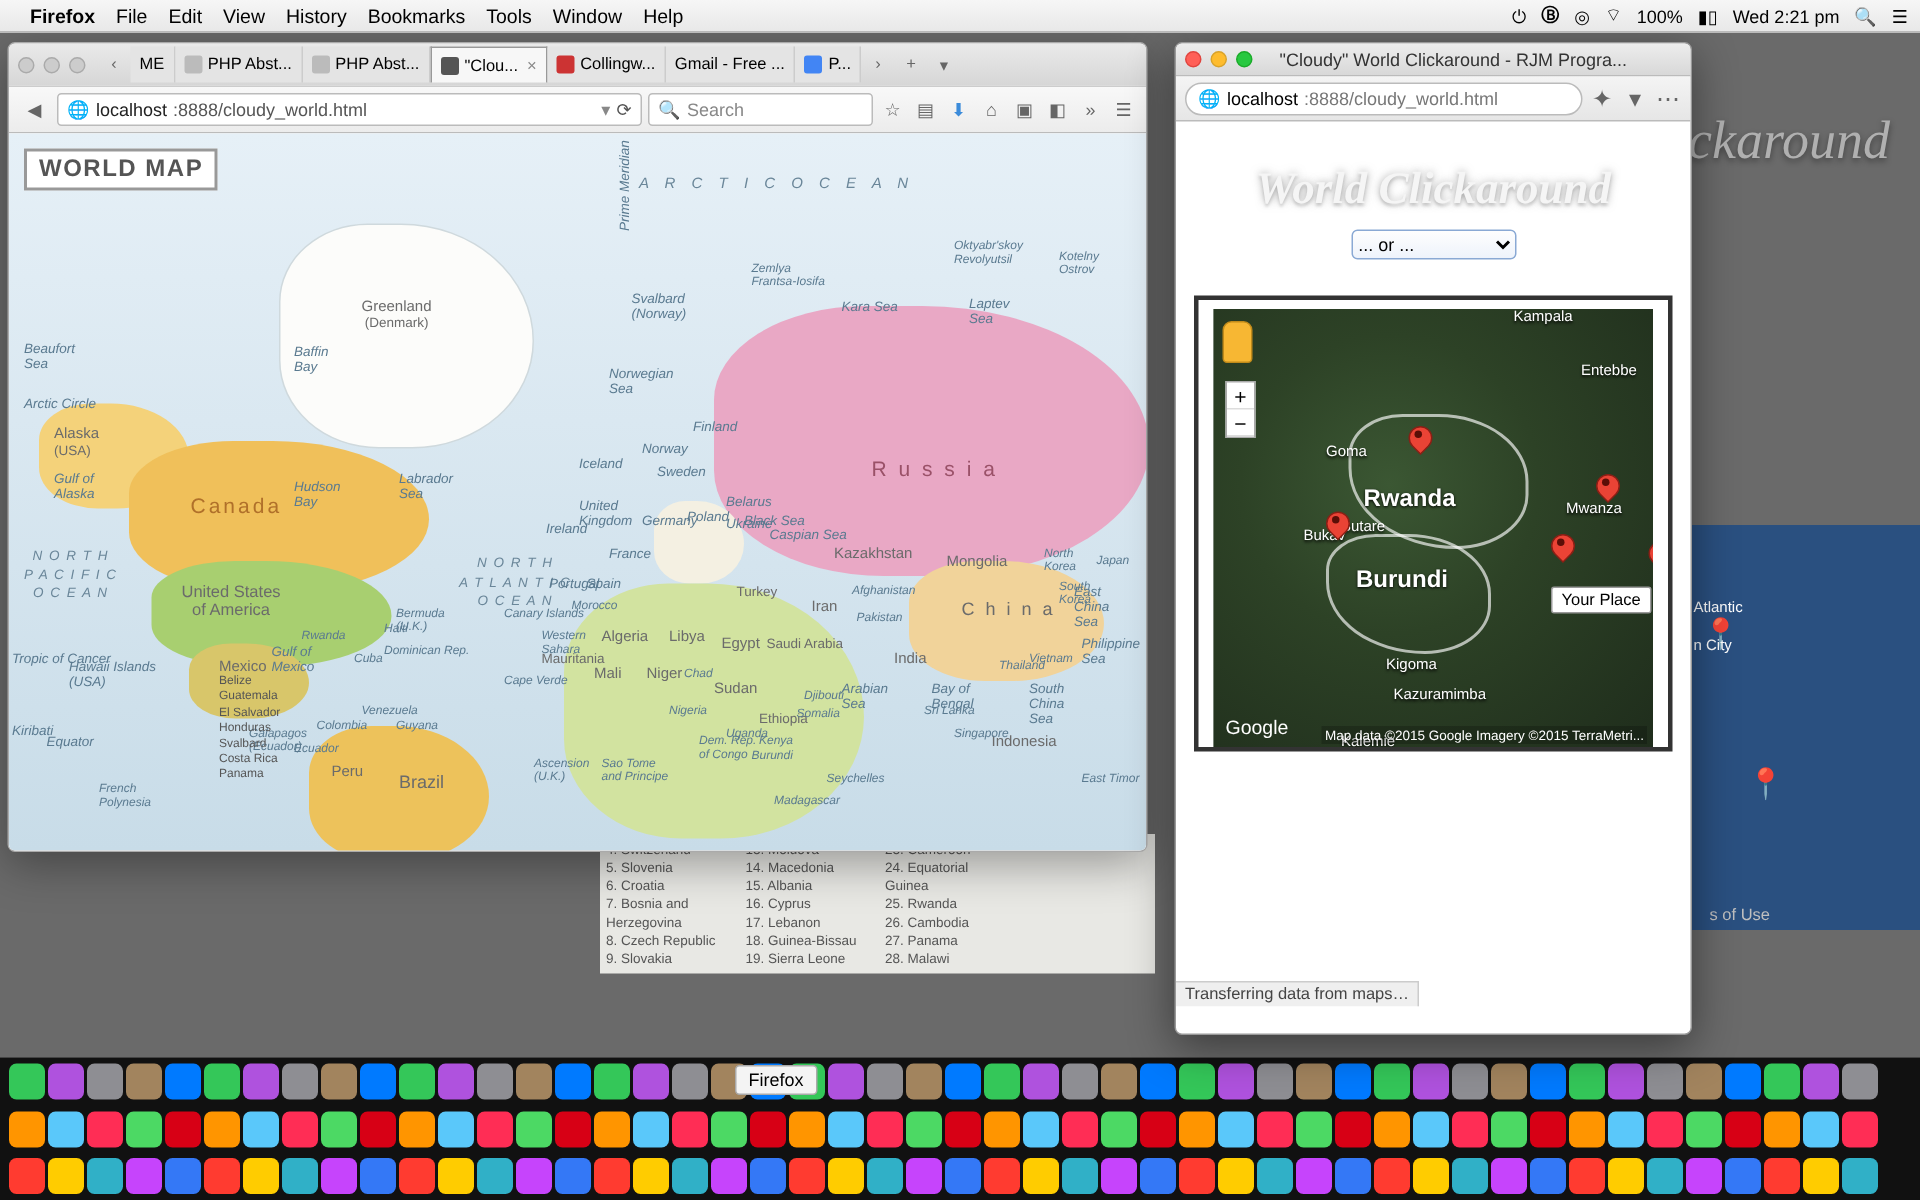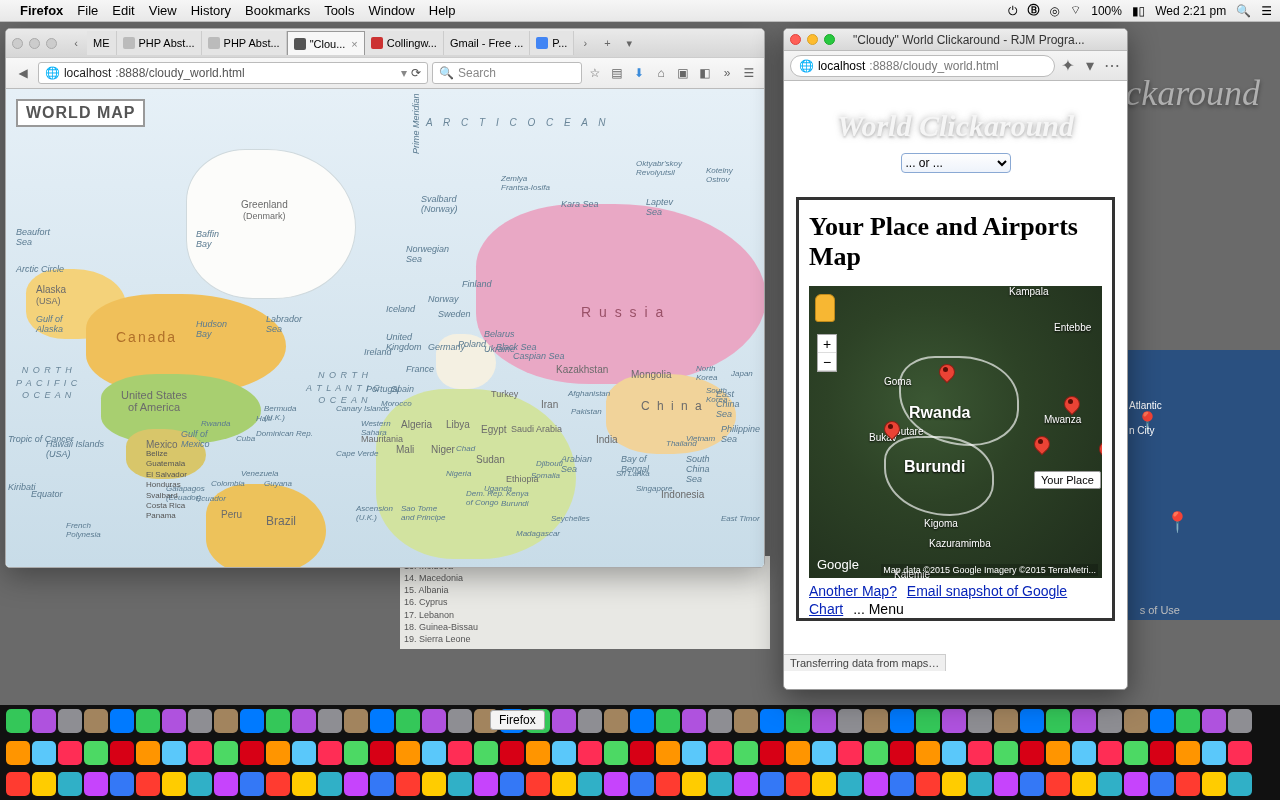--- a/index.html
+++ b/index.html
@@ -124,27 +124,45 @@
      <span class="pin" style="top:60px;left:10px">📍</span>
      <span class="pin" style="top:160px;left:40px">📍</span>
      <span style="position:absolute;top:50px;left:4px;color:#fff;font-size:10px">Atlantic</span>
      <span style="position:absolute;top:75px;left:4px;color:#fff;font-size:10px">n City</span>
   </div>
   <div class="bg-links">s of Use</div>
 </div>
 
 <div class="behind-list">
   <div>
+      <div>4. Switzerland</div>
+      <div>5. Slovenia</div>
+      <div>6. Croatia</div>
+      <div>7. Bosnia and</div>
+      <div>   Herzegovina</div>
+      <div>8. Czech Republic</div>
+      <div>9. Slovakia</div>
+    </div>
+  <div>
       <div>13. Moldova</div>
       <div>14. Macedonia</div>
       <div>15. Albania</div>
       <div>16. Cyprus</div>
       <div>17. Lebanon</div>
       <div>18. Guinea-Bissau</div>
       <div>19. Sierra Leone</div>
+    </div>
+  <div>
+      <div>23. Cameroon</div>
+      <div>24. Equatorial</div>
+      <div>    Guinea</div>
+      <div>25. Rwanda</div>
+      <div>26. Cambodia</div>
+      <div>27. Panama</div>
+      <div>28. Malawi</div>
     </div>
 </div>
 
 <div class="ff-window">
   <div class="ff-tabs">
     <div class="traffic">
         <span></span>
         <span></span>
         <span></span>
       </div>
@@ -213,21 +231,21 @@
       <div class="land" style="top:340px;left:120px;width:80px;height:50px;background:#d8c66a"></div>
       <div class="land" style="top:395px;left:200px;width:120px;height:90px;background:#edc25b"></div>
       <div class="land" style="top:115px;left:470px;width:290px;height:180px;background:#e9a8c5"></div>
       <div class="land" style="top:285px;left:600px;width:130px;height:80px;background:#f1d39a"></div>
       <div class="land" style="top:245px;left:430px;width:60px;height:55px;background:#f4f0e2"></div>
       <div class="land" style="top:300px;left:370px;width:200px;height:170px;background:#d2e3a0"></div>
 
       <div class="ocean-label" style="top:28px;left:420px">A  R  C  T  I  C     O  C  E  A  N</div>
       <div class="country-label" style="top:110px;left:235px;text-align:center"><span>Greenland</span><br><span style="font-size:9px">(Denmark)</span></div>
       <div class="country-label" style="top:195px;left:30px"><span>Alaska</span><br><span style="font-size:9px">(USA)</span></div>
-      <div class="country-label big" style="top:240px;left:110px;color:#b0702a">Canada</div>
+      <div class="country-label big" style="top:240px;left:121px;color:#b0702a">Canada</div>
       <div class="country-label" style="top:300px;left:115px;text-align:center;font-size:11px;white-space:pre">United States
 of America</div>
       <div class="country-label" style="top:350px;left:140px">Mexico</div>
       <div class="country-label" style="top:425px;left:260px;font-size:12px">Brazil</div>
       <div class="country-label" style="top:420px;left:215px">Peru</div>
       <div class="country-label big" style="top:215px;left:575px;color:#9a5168">R u s s i a</div>
       <div class="country-label" style="top:310px;left:635px;font-size:12px;letter-spacing:2px">C h i n a</div>
       <div class="country-label" style="top:345px;left:590px">India</div>
       <div class="country-label" style="top:275px;left:550px">Kazakhstan</div>
       <div class="country-label" style="top:280px;left:625px">Mongolia</div>
@@ -382,21 +400,20 @@
     <span class="ff-toolicon">✦</span>
     <span class="ff-toolicon">▾</span>
     <span class="ff-toolicon">⋯</span>
   </div>
   <div class="rw-body">
     <div class="rw-h1">World Clickaround</div>
     <select class="rw-select">
       <option>... or ...</option>
     </select>
     <div class="rw-card">
-      <h2>Your Place and Airports Map</h2>
       <div class="rw-gmap">
         <div class="sat"></div>
         <div class="border" style="top:70px;left:90px;width:120px;height:90px"></div>
         <div class="border" style="top:150px;left:75px;width:110px;height:80px"></div>
         <div class="pegman"></div>
         <div class="zoom">
             <div>+</div>
             <div>−</div>
           </div>
         <div class="glabel" style="top:118px;left:100px;font-size:16px">Rwanda</div>
@@ -412,25 +429,20 @@
         <div class="glabel small" style="top:283px;left:85px">Kalemie</div>
         <div class="pin" style="top:78px;left:130px"></div>
         <div class="pin" style="top:135px;left:75px"></div>
         <div class="pin" style="top:110px;left:255px"></div>
         <div class="pin" style="top:150px;left:225px"></div>
         <div class="pin" style="top:155px;left:290px"></div>
         <div class="tooltip" style="top:185px;left:225px">Your Place</div>
         <div class="goologo">Google</div>
         <div class="attrib">Map data ©2015 Google Imagery ©2015 TerraMetri...</div>
       </div>
-      <div class="rw-links">
-        <a>Another Map?</a>
-        <a>Email snapshot of Google Chart</a>
-        <span>... Menu</span>
-      </div>
     </div>
     <div class="rw-status">Transferring data from maps…</div>
   </div>
 </div>
 
 <div class="dock-tooltip">Firefox</div>
 <div class="dock">
   <div class="dock-row" id="dock-row-1">
       <div class="dock-icon" style="background: rgb(52, 199, 89);"></div>
       <div class="dock-icon" style="background: rgb(175, 82, 222);"></div>

